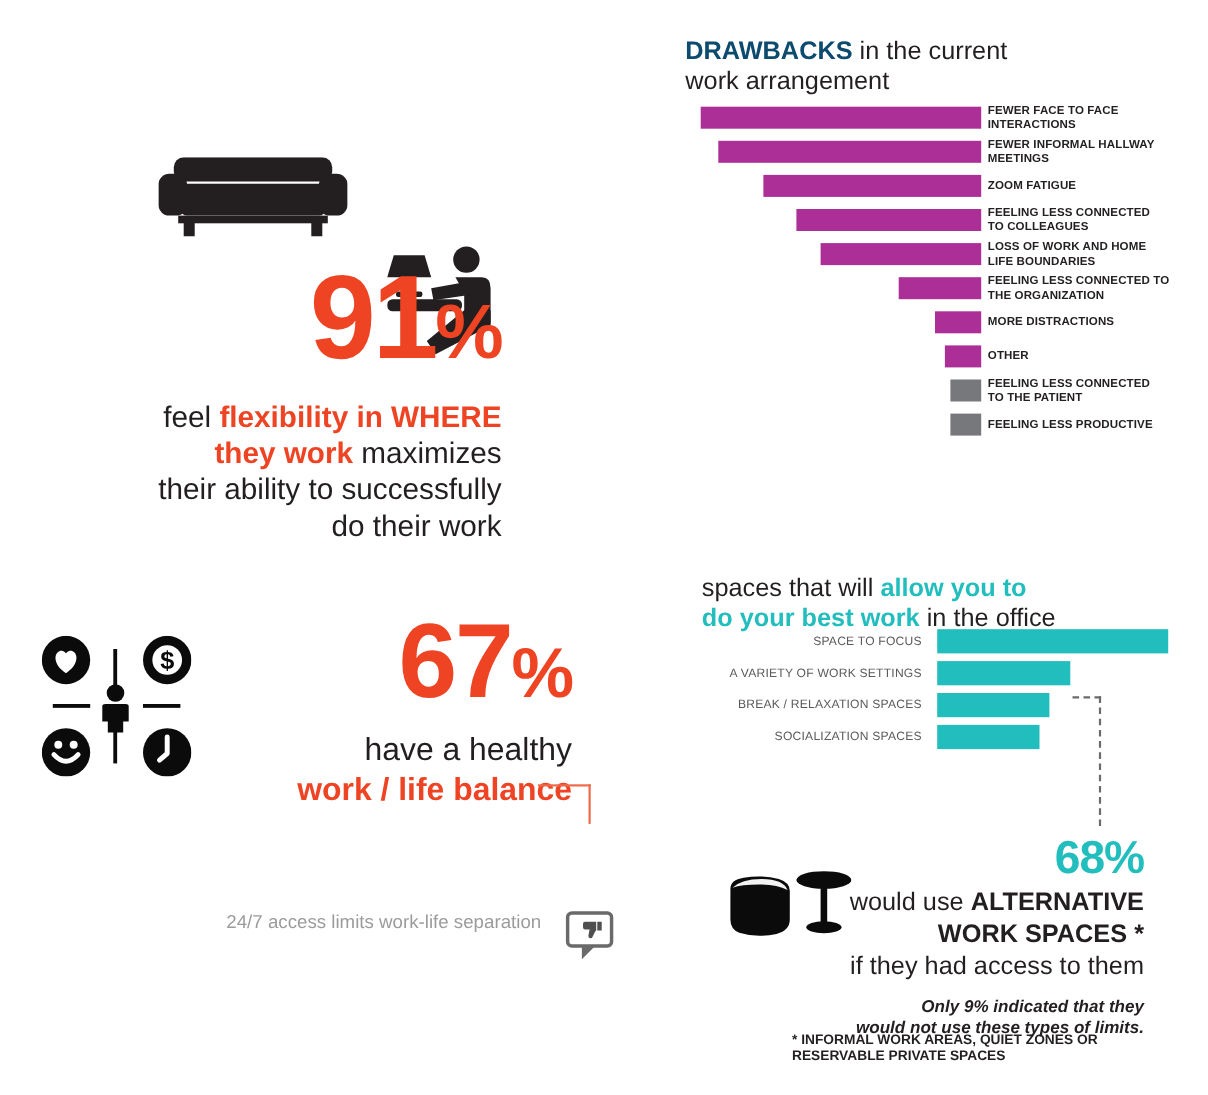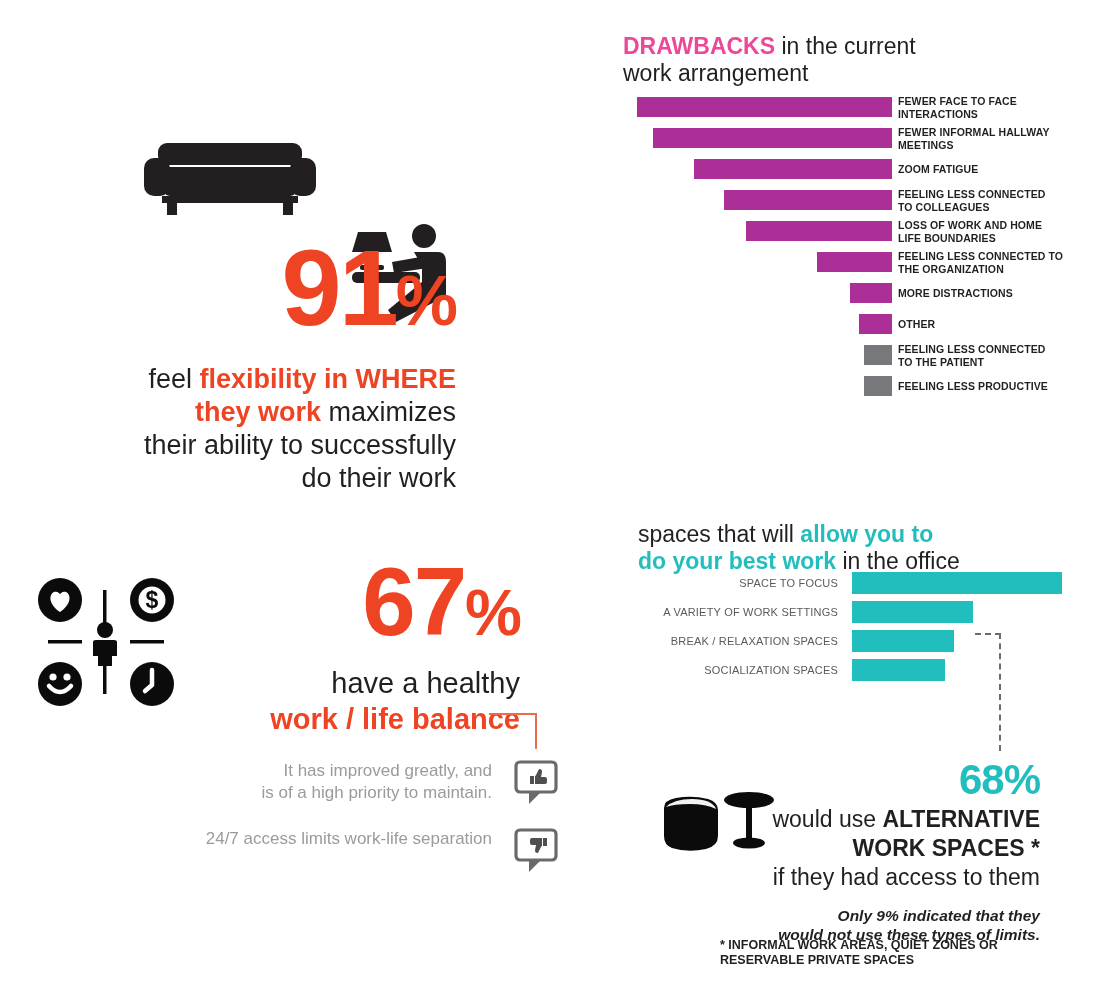--- a/index.html
+++ b/index.html
@@ -39,21 +39,21 @@
   }
   .cap-91 .hl{color:#ee4423;font-weight:bold;}
   .cap-91 .hlcaps{color:#ee4423;font-weight:bold;}
 
   
   #drawbacks-head{
     left:623px;top:33px;width:380px;
     font-size:23px;line-height:27px;font-weight:bold;
     color:#231f20;
   }
-  #drawbacks-head .kw{color:#ec4899;}
+  #drawbacks-head .kw{color:#0c4a6e;}
   #drawbacks-head .rest{font-weight:normal;}
 
   #drawbacks-chart{left:600px;top:97px;width:470px;height:345px;}
   .dbrow{position:relative;height:20px;margin-bottom:11px;}
   .dbbar{
     position:absolute;top:0;height:20px;
     background:#ac2e97;
   }
   .dbbar.gray{background:#77787b;}
   .dblabel{
@@ -271,33 +271,20 @@
     <span class="bignum"><span>67</span><span class="pct">%</span></span>
     <div class="l2">have a healthy</div>
     <div class="l3">work / life balance</div>
   </div>
 
   <div class="abs" id="quote-connector">
     <div class="h"></div>
     <div class="v"></div>
   </div>
 
-  <div class="abs quote-row" style="left:190px;top:760px;width:368px;height:48px;">
-    <div class="quote-text">
-      <span>It has improved greatly, and</span><br>
-      <span>is of a high priority to maintain.</span>
-    </div>
-    <div class="quote-bubble">
-      <svg viewBox="0 0 44 46" width="44" height="46" aria-hidden="true">
-        <rect x="2" y="2" width="40" height="30" rx="4" fill="none" stroke="#6a6a6a" stroke-width="3.2"></rect>
-        <path d="M15 32 L15 44 L27 32 Z" fill="#6a6a6a"></path>
-        <path d="M16 24 L16 16 L20 16 L20 24 Z M21 16 L21 24 L31 24 Q33 24 33 22 L33 19 Q33 17 31 17 L27 17 L28 12 Q28.4 9.4 26.2 9 Q25 8.8 24.4 10.2 L21.8 15.4 Z" fill="#4f4f4f"></path>
-      </svg>
-    </div>
-  </div>
 
   <div class="abs quote-row" style="left:190px;top:828px;width:368px;height:48px;">
     <div class="quote-text">
       <span>24/7 access limits work-life separation</span>
     </div>
     <div class="quote-bubble">
       <svg viewBox="0 0 44 46" width="44" height="46" aria-hidden="true">
         <rect x="2" y="2" width="40" height="30" rx="4" fill="none" stroke="#6a6a6a" stroke-width="3.2"></rect>
         <path d="M15 32 L15 44 L27 32 Z" fill="#6a6a6a"></path>
         <path d="M29 10 L29 18 L33 18 L33 10 Z M28 18 L28 10 L18 10 Q16 10 16 12 L16 15 Q16 17 18 17 L22 17 L21 22 Q20.6 24.6 22.8 25 Q24 25.2 24.6 23.8 L27.2 18.6 Z" fill="#4f4f4f"></path>

